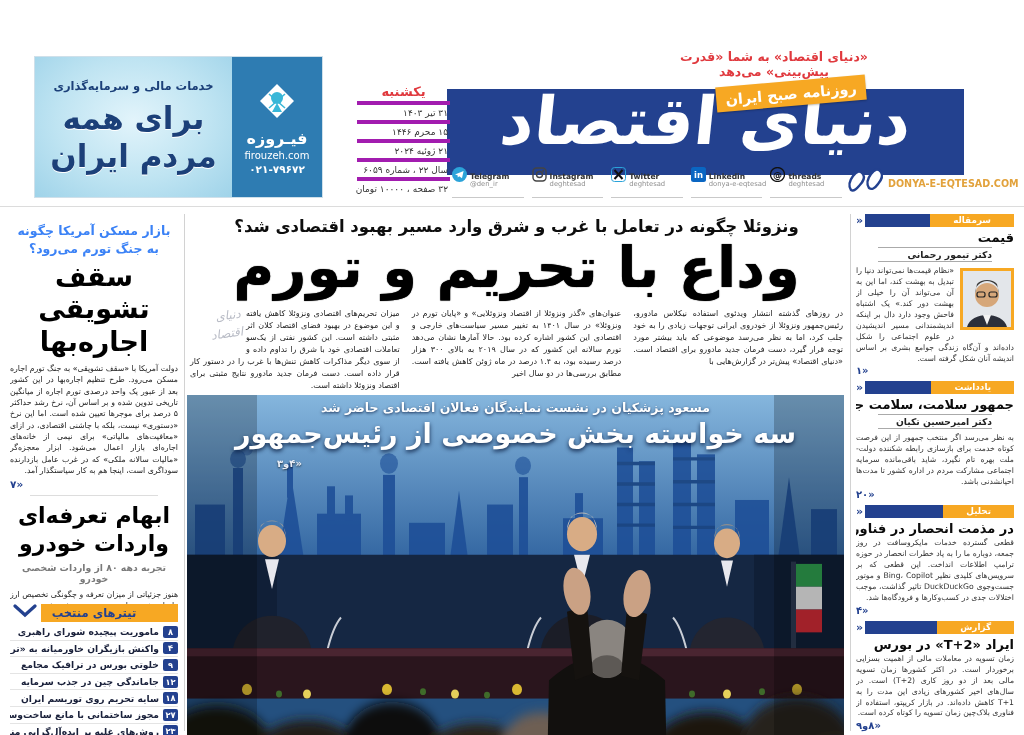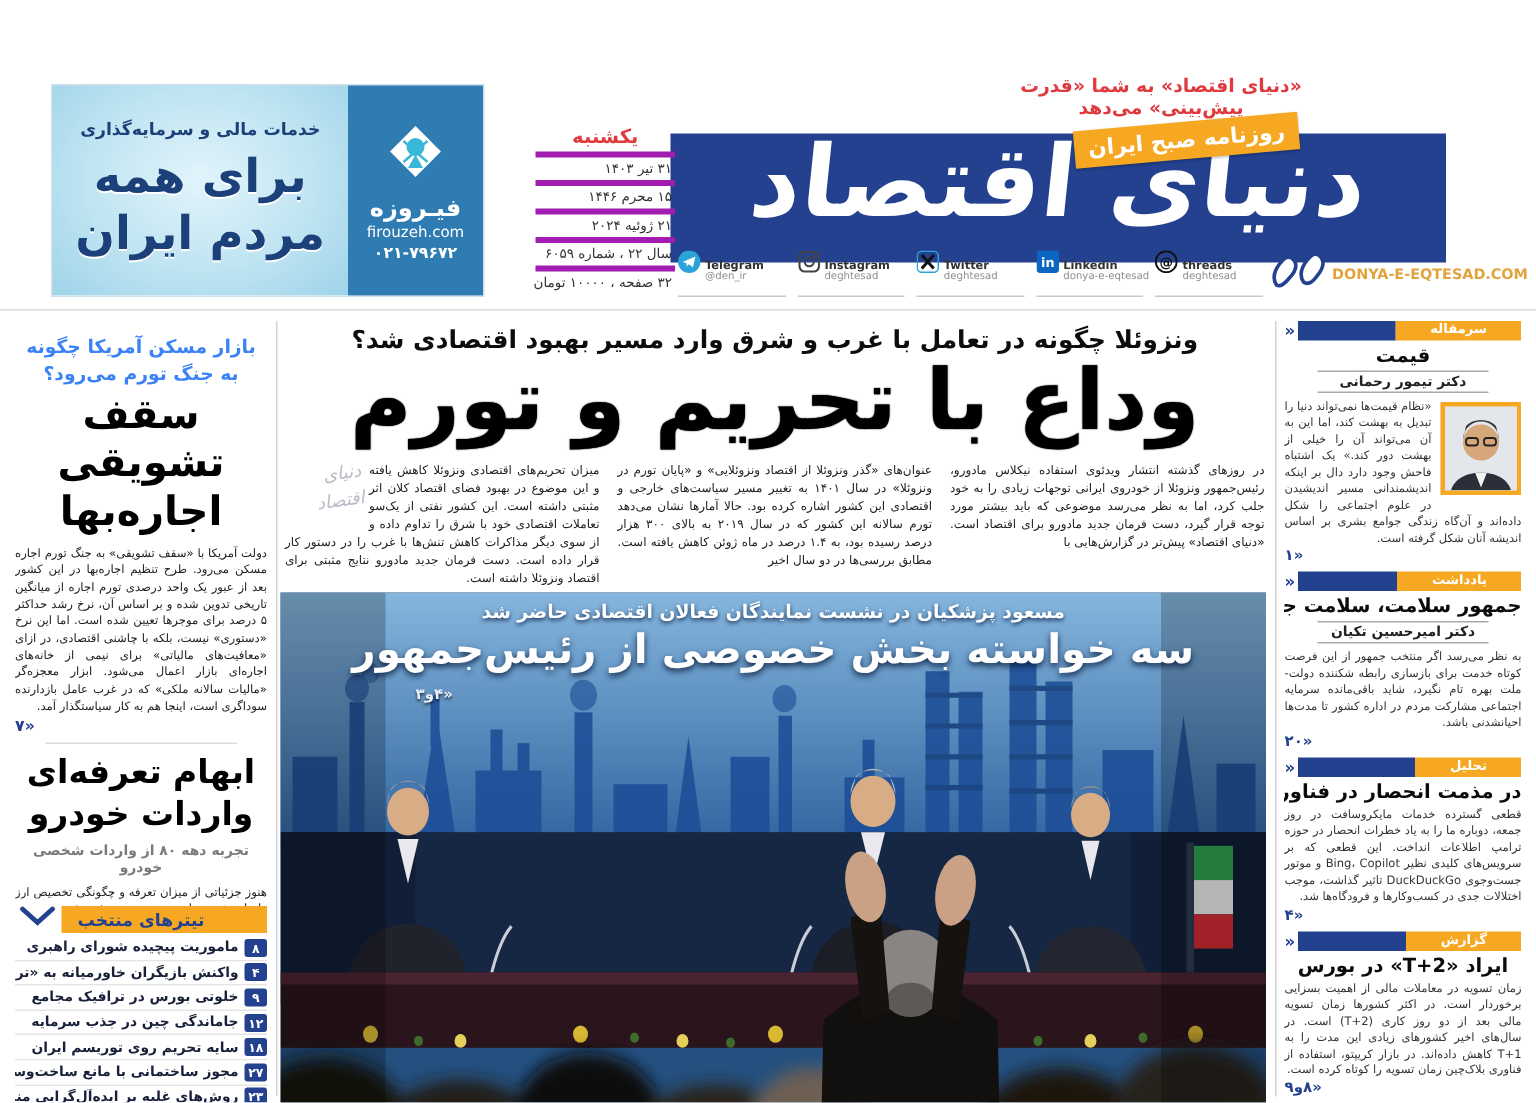--- a/index.html
+++ b/index.html
@@ -72,22 +72,22 @@
           align-items:center;justify-content:space-between;padding:0 8px;color:#fff}
   .ph-cap-txt{font-size:8.3px;white-space:nowrap;overflow:hidden}
   .ph-credit{display:flex;align-items:center;gap:4px;color:#f5d36b;font-size:7.5px;white-space:nowrap}
   
   #sidebar{position:absolute;left:856px;top:214px;width:158px;height:521px;overflow:hidden}
   .sec{margin-bottom:5px}
   .sec-head{display:flex;align-items:center;height:13px;margin-bottom:3px}
   .sec-label{background:#f7a823;color:#fff;font-size:8.8px;font-weight:bold;padding:0 23px;height:13px;line-height:13px;flex:none}
   .sec-bar{flex:1;background:#23418f;height:13px}
   .sec-quote{color:#23418f;font-weight:bold;font-size:11px;line-height:13px;margin-right:2px;flex:none}
-  .sec-title{text-align:center;font-size:13px;font-weight:bold;color:#0b0b0b;margin:3px 0 2px;white-space:nowrap}
-  .sec-author{text-align:center;font-size:9.2px;font-weight:bold;color:#222;border-top:1px solid #aaa;
+  .sec-title{text-align:right;font-size:13px;font-weight:bold;color:#0b0b0b;margin:3px 0 2px;white-space:nowrap}
+  .sec-author{text-align:right;font-size:9.2px;font-weight:bold;color:#222;border-top:1px solid #aaa;
               border-bottom:1px solid #aaa;padding:1px 0;margin:0 22px 4px}
   .sec-body{font-size:7.7px;line-height:1.42;text-align:justify;color:#333}
   .sec .pref{font-size:10px;margin:1px 0 0}
   .avatar{float:right;width:48px;height:56px;border:3px solid #f7a823;margin:2px 0 2px 6px;background:#e7e9ec;overflow:hidden}
 </style>
 </head>
 <body>
 
 <div class="page">
 

